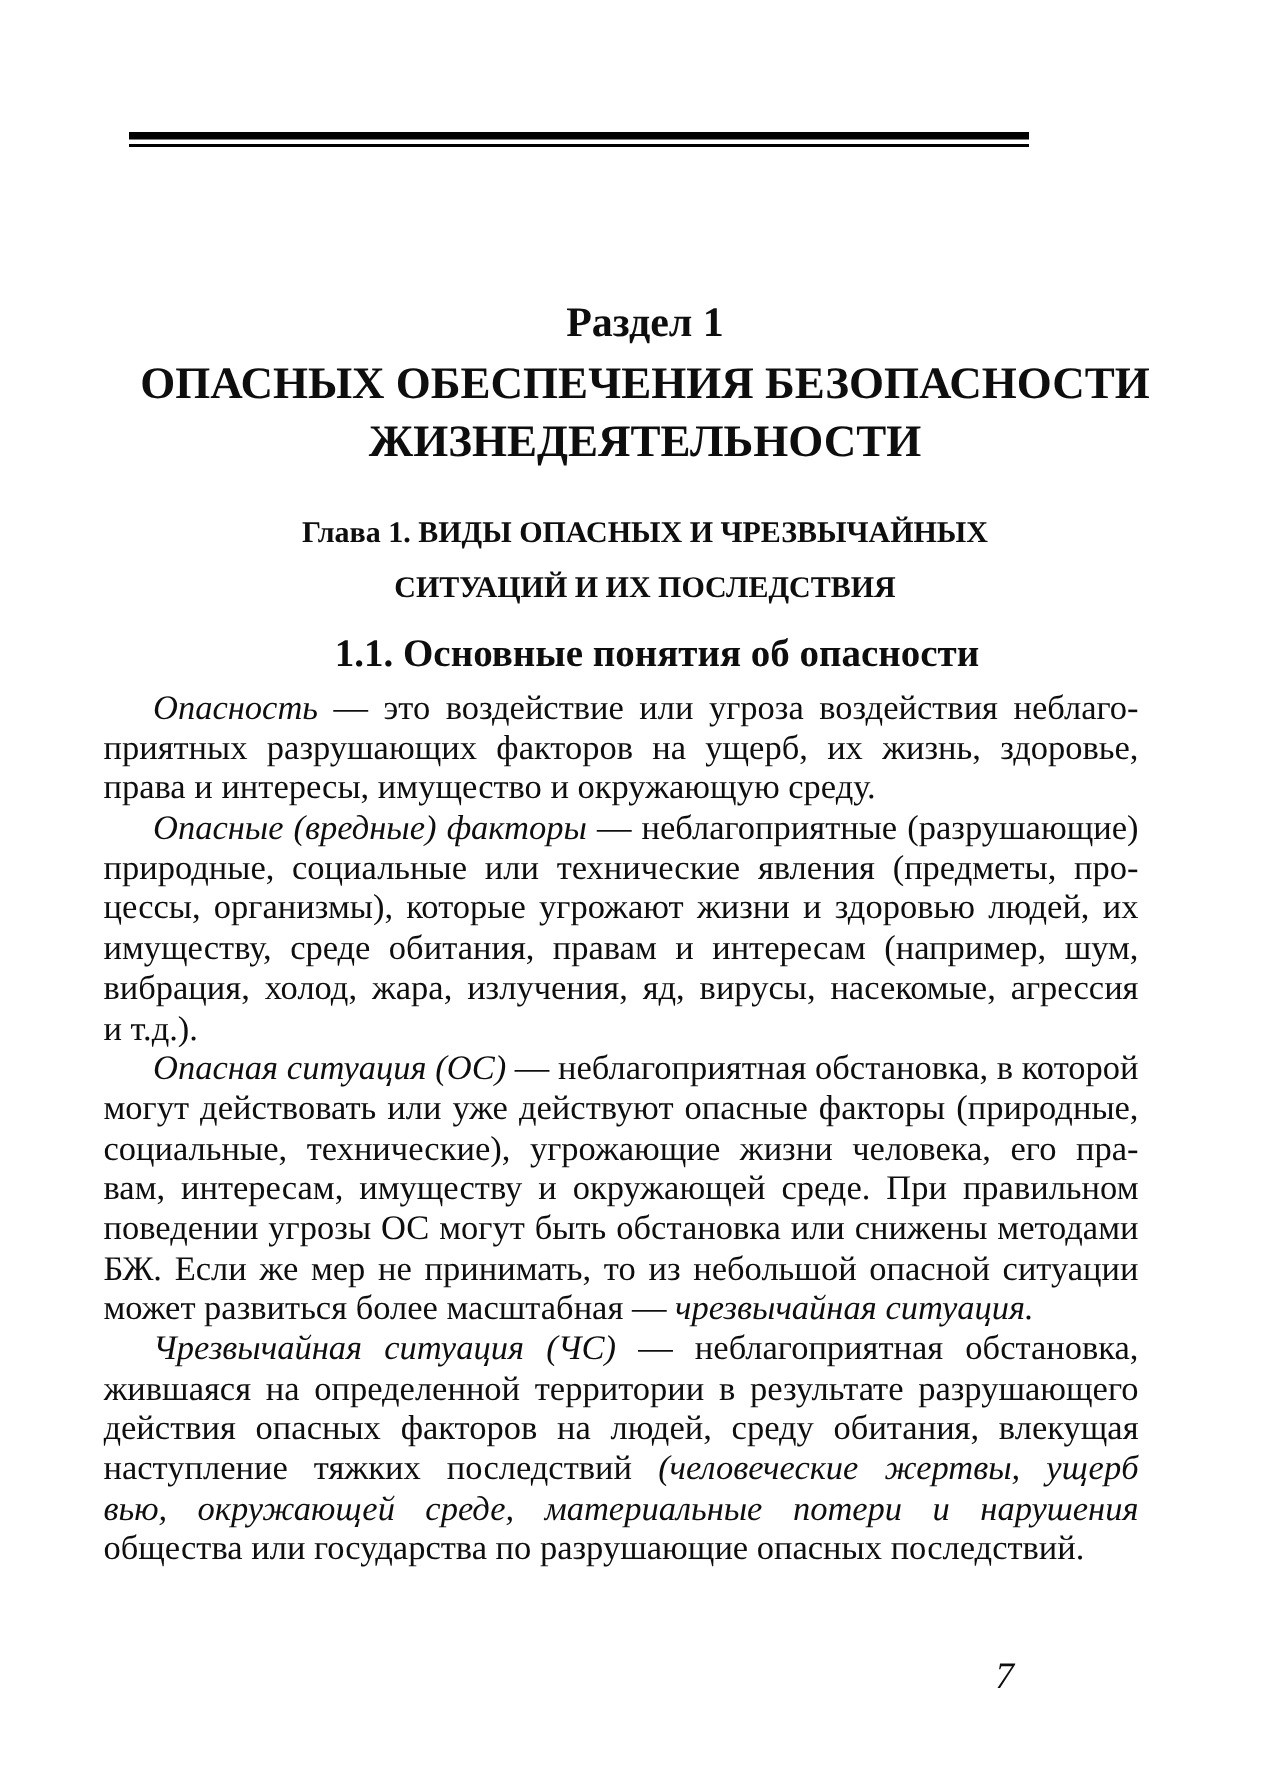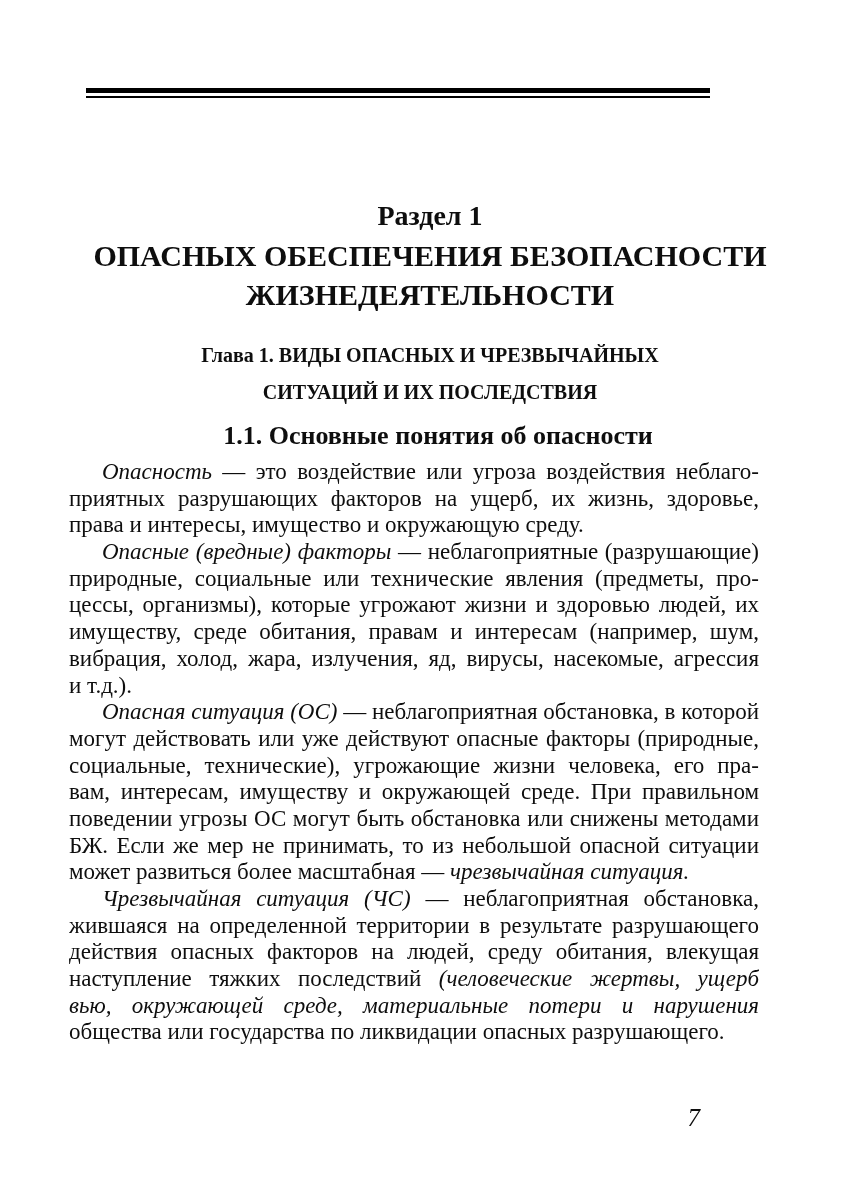--- a/index.html
+++ b/index.html
@@ -8,21 +8,20 @@
     background: #ffffff;
   }
   .page {
     position: relative;
     width: 768px;
     height: 1182px;
     background: #ffffff;
     color: #0e0e0e;
     font-family: "Liberation Serif", "DejaVu Serif", serif;
     overflow: hidden;
-    padding-left: 24px;
   }
   .rule {
     position: absolute;
     top: 88px;
     left: 86px;
     right: 82px;
     height: 3px;
     border-top: 5px solid #000000;
     border-bottom: 2px solid #000000;
   }
@@ -135,18 +134,18 @@
       <div class="line"><span>социальные, технические), угрожающие жизни человека, его пра-</span></div>
       <div class="line"><span>вам, интересам, имуществу и окружающей среде. При правильном</span></div>
       <div class="line"><span>поведении угрозы ОС могут быть обстановка или снижены методами</span></div>
       <div class="line"><span>БЖ. Если же мер не принимать, то из небольшой опасной ситуации</span></div>
       <div class="line last"><span>может развиться более масштабная — </span><span class="it">чрезвычайная ситуация.</span></div>
       <div class="line indent"><span class="it">Чрезвычайная ситуация (ЧС)</span><span> — неблагоприятная обстановка, сло-</span></div>
       <div class="line"><span>жившаяся на определенной территории в результате разрушающего</span></div>
       <div class="line"><span>действия опасных факторов на людей, среду обитания, влекущая</span></div>
       <div class="line"><span>наступление тяжких последствий </span><span class="it">(человеческие жертвы, ущерб здоро-</span></div>
       <div class="line"><span class="it">вью, окружающей среде, материальные потери и нарушения жизнеде-</span></div>
-      <div class="line last"><span>общества или государства по ликвидации опасных разрушающего.</span></div>
+      <div class="line last"><span>общества или государства по разрушающие опасных последствий.</span></div>
     </div>
 
   <div class="folio">7</div>
 
 </div>
 
 </body></html>

